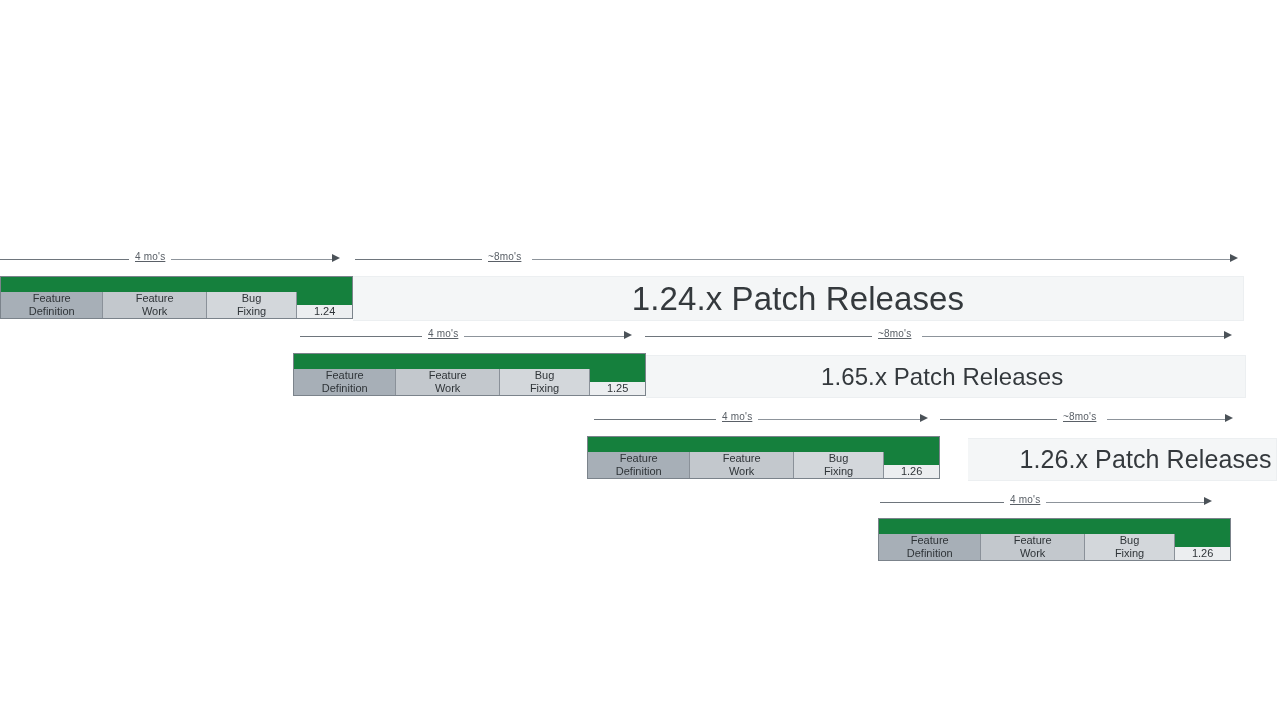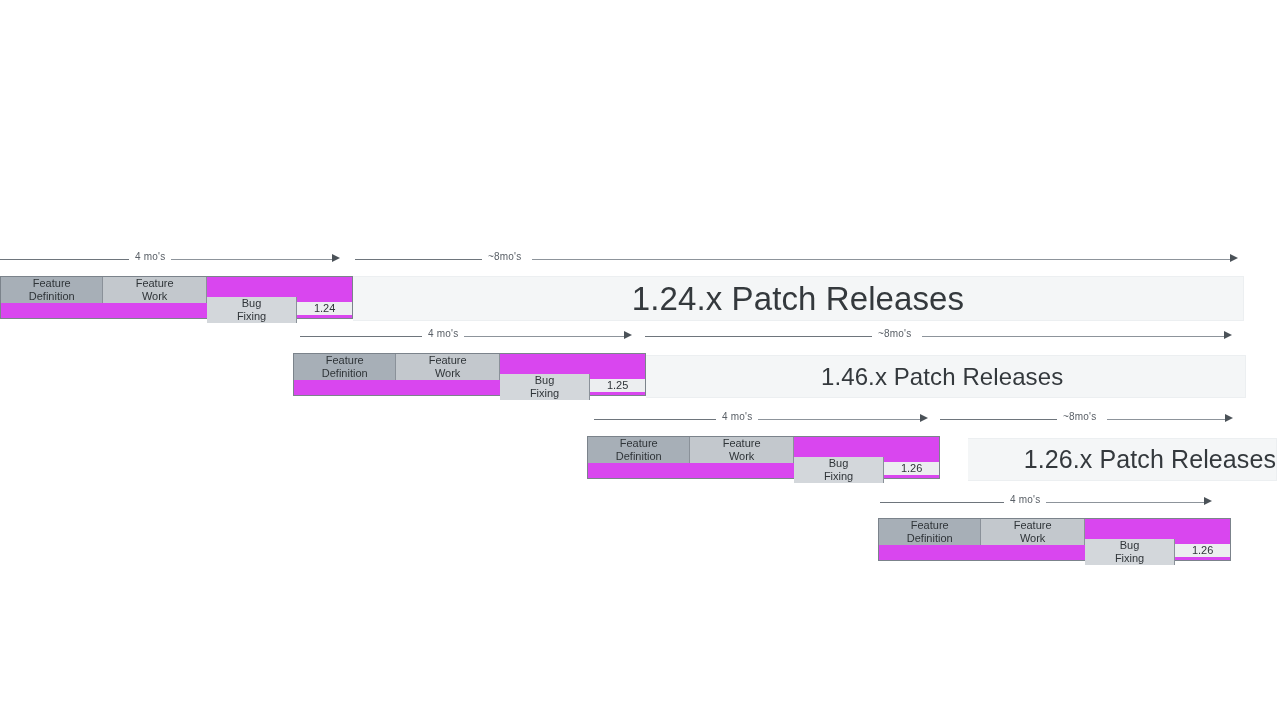--- a/index.html
+++ b/index.html
@@ -42,24 +42,24 @@
   .patch-band-label {
     color: #34393d;
     white-space: nowrap;
     letter-spacing: 0.1px;
   }
 
   
   .phase-bar {
     position: absolute;
     display: flex;
-    align-items: flex-start;
+    align-items: flex-end;
     border: 1px solid #7b838b;
     box-sizing: border-box;
-    background: #d946ef;
+    background: #15803d;
   }
   .phase {
     box-sizing: border-box;
     display: flex;
     flex-direction: column;
     align-items: center;
     justify-content: center;
     font-size: 11px;
     line-height: 13px;
     text-align: center;
@@ -91,20 +91,21 @@
     border-bottom: 4px solid transparent;
     border-left: 8px solid #4b5258;
   }
   .measure-label {
     position: absolute;
     top: -1px;
     font-size: 10px;
     color: #5a6067;
     white-space: nowrap;
     letter-spacing: 0.2px;
+    text-decoration: underline;
   }
 </style>
 </head>
 <body>
 
 <div id="canvas">
     <div class="release-row">
       <div class="patch-band" style="left: 353px; top: 276px; width: 890px; height: 43px;">
         <div class="patch-band-label" style="font-size: 33px;">1.24.x Patch Releases</div>
       </div>
@@ -133,21 +134,21 @@
       </div>
       <div class="measure" style="left: 355px; top: 252px; width: 883px;">
         <div class="measure-seg" style="left: 0px; width: 127px;"></div>
         <div class="measure-label" style="left: 133px;">~8mo's</div>
         <div class="measure-seg light" style="left: 177px; width: 698px;"></div>
         <div class="measure-head" style="left: 875px;"></div>
       </div>
     </div>
     <div class="release-row">
       <div class="patch-band" style="left: 646px; top: 355px; width: 599px; height: 41px; justify-content: flex-start;">
-        <div class="patch-band-label" style="font-size: 24px; margin-left: 175px;">1.46.x Patch Releases</div>
+        <div class="patch-band-label" style="font-size: 24px; margin-left: 175px;">1.65.x Patch Releases</div>
       </div>
       <div class="phase-bar" style="left: 293px; top: 353px; height: 43px; width: 353px;">
         <div class="phase phase-definition" style="width: 103px;">
           <span class="phase-line">Feature</span>
           <span class="phase-line">Definition</span>
         </div>
         <div class="phase phase-work" style="width: 104px;">
           <span class="phase-line">Feature</span>
           <span class="phase-line">Work</span>
         </div>
@@ -166,21 +167,21 @@
         <div class="measure-head" style="left: 324px;"></div>
       </div>
       <div class="measure" style="left: 645px; top: 329px; width: 587px;">
         <div class="measure-seg" style="left: 0px; width: 227px;"></div>
         <div class="measure-label" style="left: 233px;">~8mo's</div>
         <div class="measure-seg light" style="left: 277px; width: 302px;"></div>
         <div class="measure-head" style="left: 579px;"></div>
       </div>
     </div>
     <div class="release-row">
-      <div class="patch-band" style="left: 968px; top: 438px; width: 308px; height: 41px; justify-content: flex-end;">
+      <div class="patch-band" style="left: 968px; top: 438px; width: 308px; height: 41px; justify-content: center;">
         <div class="patch-band-label" style="font-size: 25px; margin-left: 47px;">1.26.x Patch Releases</div>
       </div>
       <div class="phase-bar" style="left: 587px; top: 436px; height: 43px; width: 353px;">
         <div class="phase phase-definition" style="width: 103px;">
           <span class="phase-line">Feature</span>
           <span class="phase-line">Definition</span>
         </div>
         <div class="phase phase-work" style="width: 104px;">
           <span class="phase-line">Feature</span>
           <span class="phase-line">Work</span>

